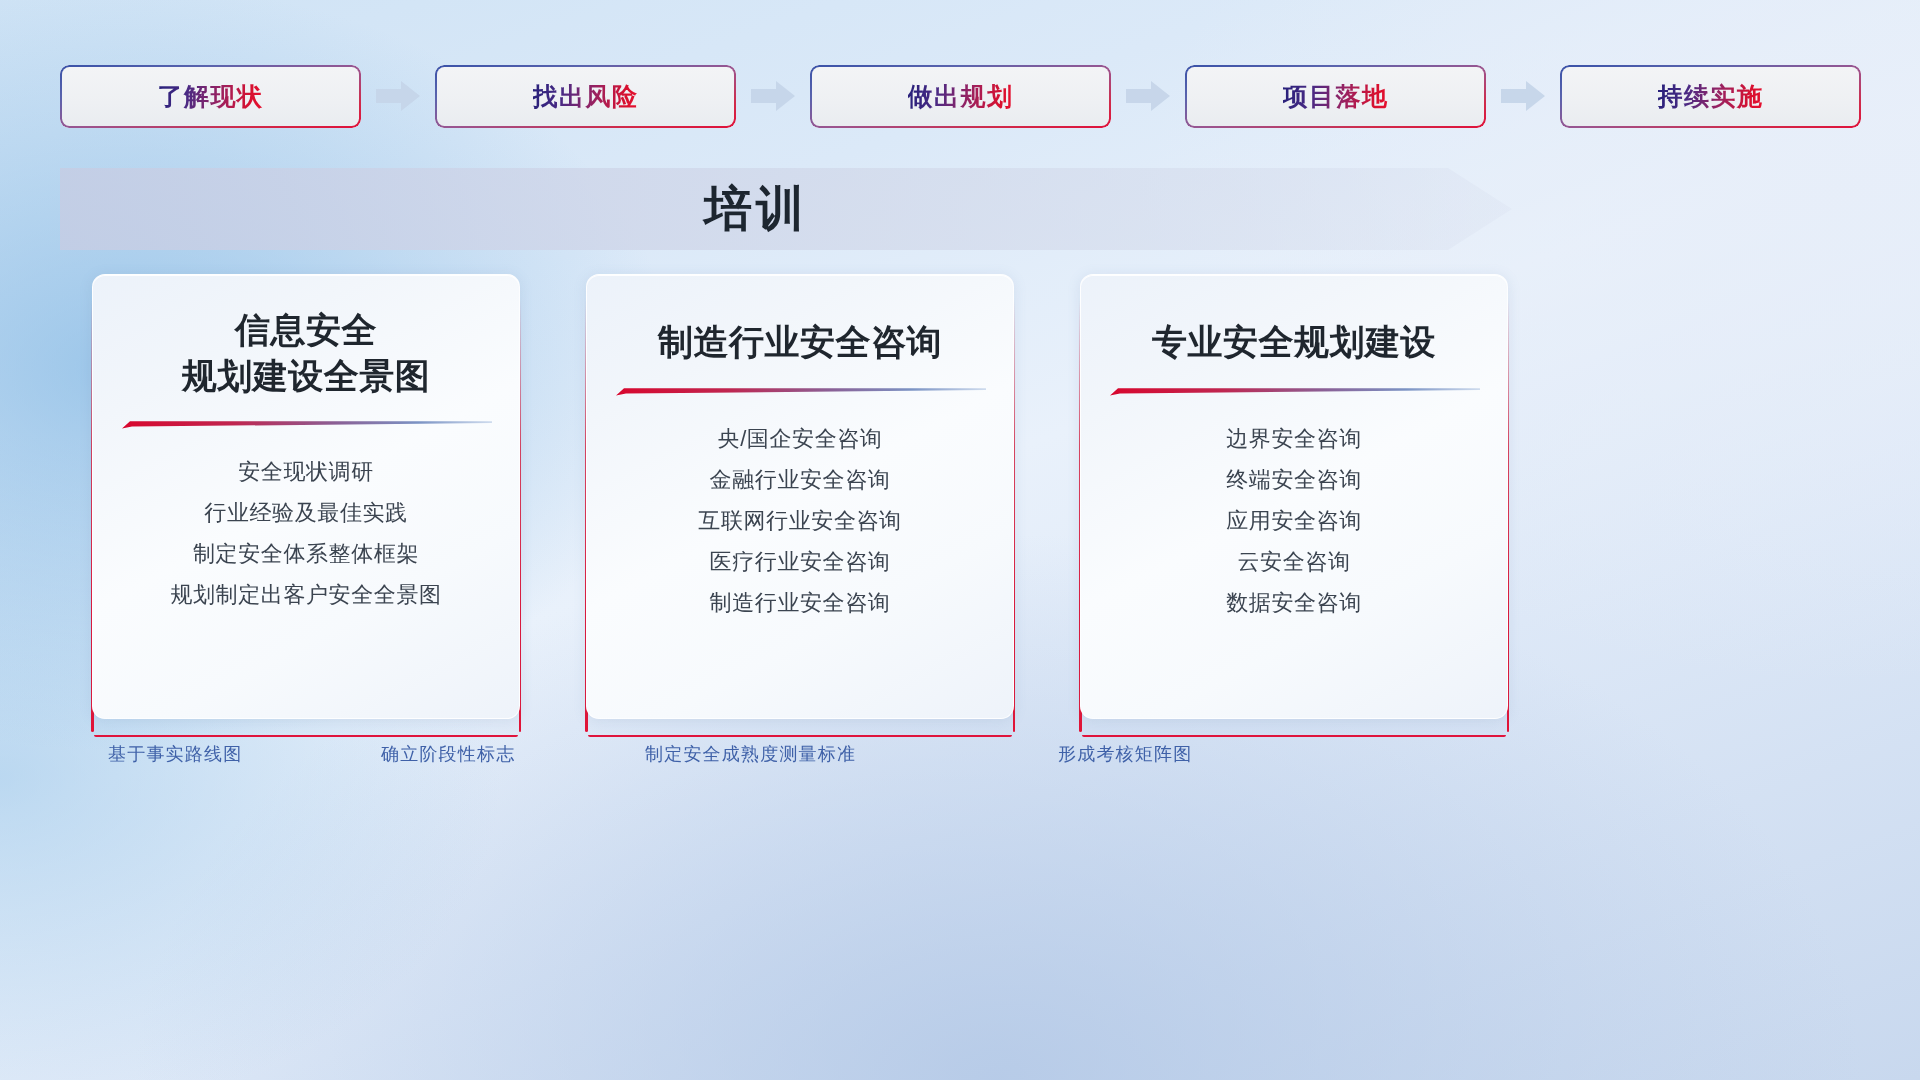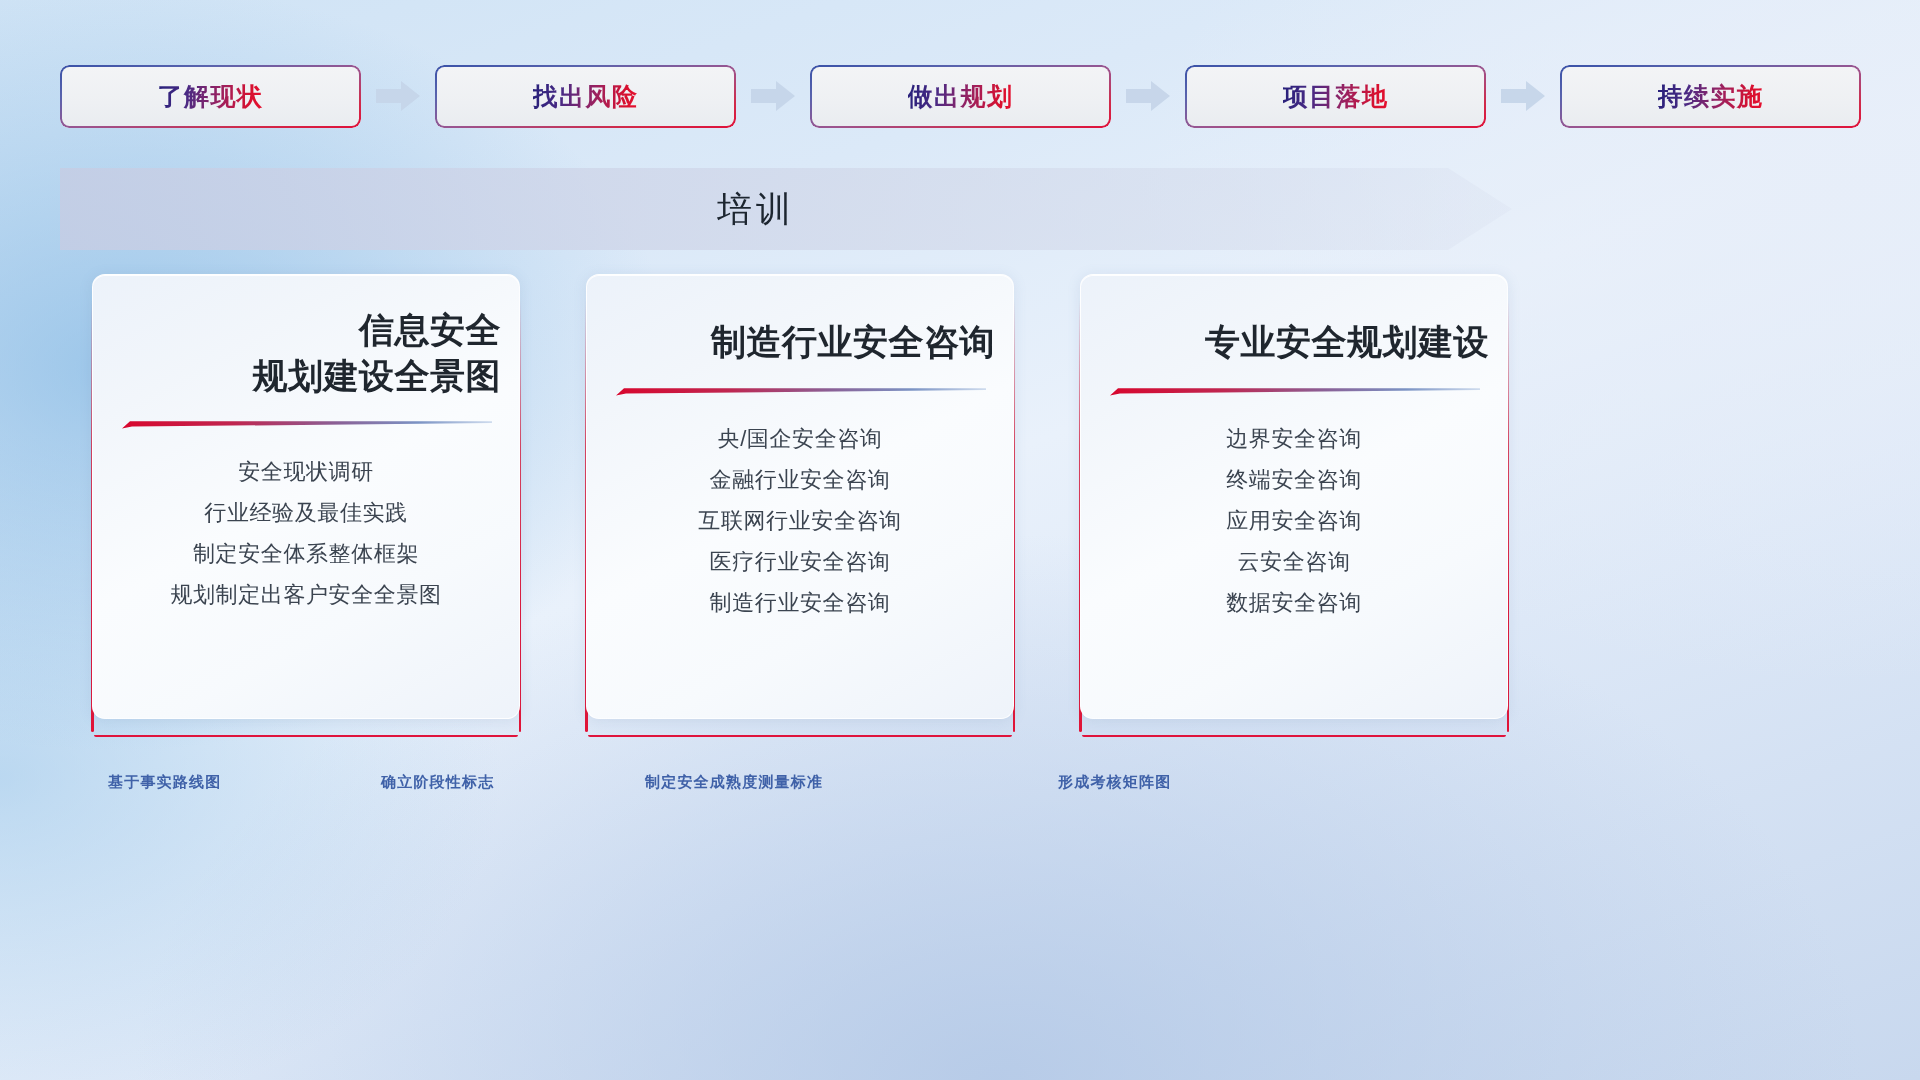--- a/index.html
+++ b/index.html
@@ -76,21 +76,21 @@
     position:absolute; left:0; top:0;
     width:1452px; height:82px;
     background:linear-gradient(95deg, rgba(197,205,228,0.85) 0%, rgba(205,212,232,0.80) 30%, rgba(210,217,234,0.72) 58%, rgba(213,220,236,0.55) 82%, rgba(214,221,237,0.25) 100%);
     clip-path:polygon(0 0, 1388px 0, 1452px 41px, 1388px 82px, 0 82px);
   }
   #banner .banner-title {
     position:absolute; left:0; top:0;
     width:1452px; height:82px;
     display:flex; align-items:center; justify-content:center;
     padding-right:60px;
-    font-size:35px; font-weight:400; letter-spacing:4px;
+    font-size:48px; font-weight:700; letter-spacing:4px;
     color:#1d2630;
   }
 
   
   #cards {
     position:absolute; left:92px; top:274px;
     width:1744px; height:445px;
     display:flex;
   }
   .card-wrap { position:relative; }
@@ -116,21 +116,21 @@
   .card-edge-left  { left:-1px;  background:linear-gradient(180deg, rgba(220,40,70,0.0) 0%, rgba(220,35,65,0.85) 34%, rgba(226,20,55,1) 72%, rgba(226,20,55,1) 100%); }
   .card-edge-right { right:-1px; background:linear-gradient(180deg, rgba(220,40,70,0.0) 0%, rgba(220,35,65,0.85) 34%, rgba(226,20,55,1) 72%, rgba(226,20,55,1) 100%); }
   .card-edge-bottom {
     position:absolute; left:2px; bottom:-18px; width:calc(100% - 4px); height:2.5px;
     background:#e0143c;
     border-radius:0 0 12px 12px;
   }
 
   .card-title {
     margin-top:44px;
-    text-align:right;
+    text-align:center;
     font-size:35px;
     font-weight:700;
     line-height:1.30;
     color:#1f262e;
     letter-spacing:0.5px;
     padding:0 18px;
   }
   .card-title.two-line { margin-top:32px; }
 
   .divider {
@@ -153,25 +153,24 @@
     white-space:nowrap;
   }
 
   
   #captions {
     position:absolute; left:0; top:742px;
     width:1920px; height:48px;
   }
   .caption {
     position:absolute;
-    font-size:15px; font-weight:700;
+    font-size:18px; font-weight:400;
     color:#3f61a8;
     letter-spacing:1.2px;
     white-space:nowrap;
-    margin-top:31px;
   }
 </style>
 </head>
 <body>
 
 <div id="page">
 
   <div id="steps">
 
     <div class="step-box">

